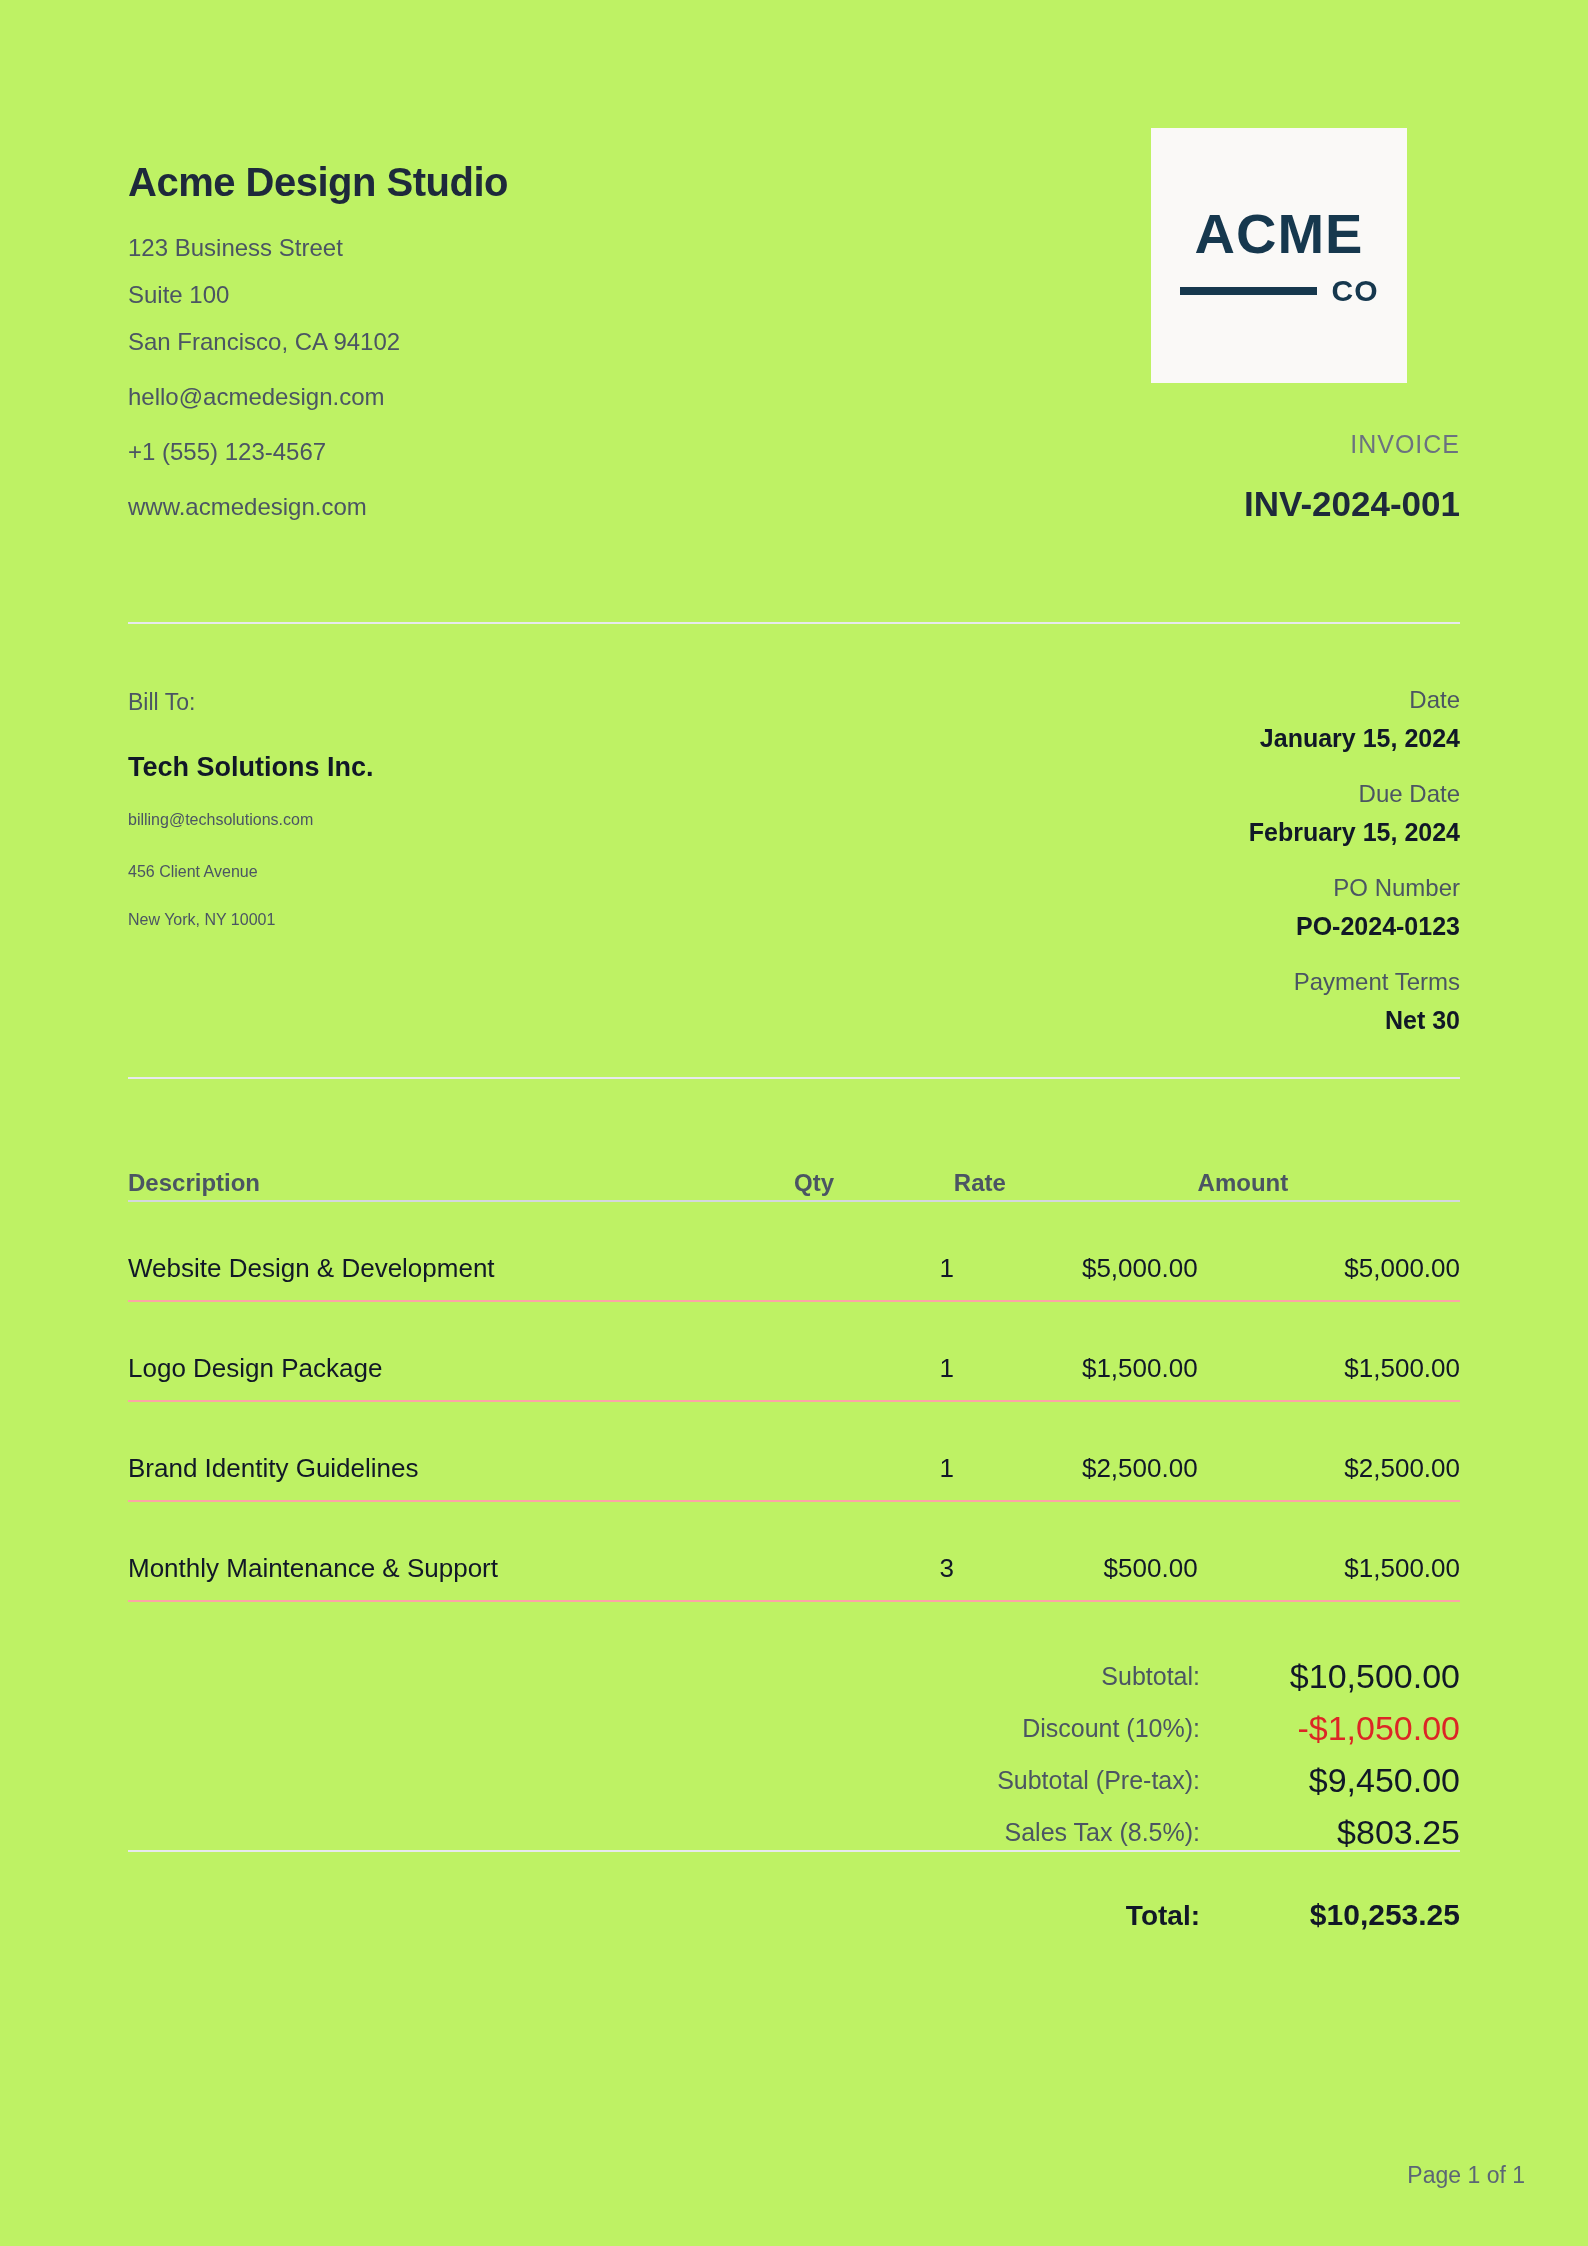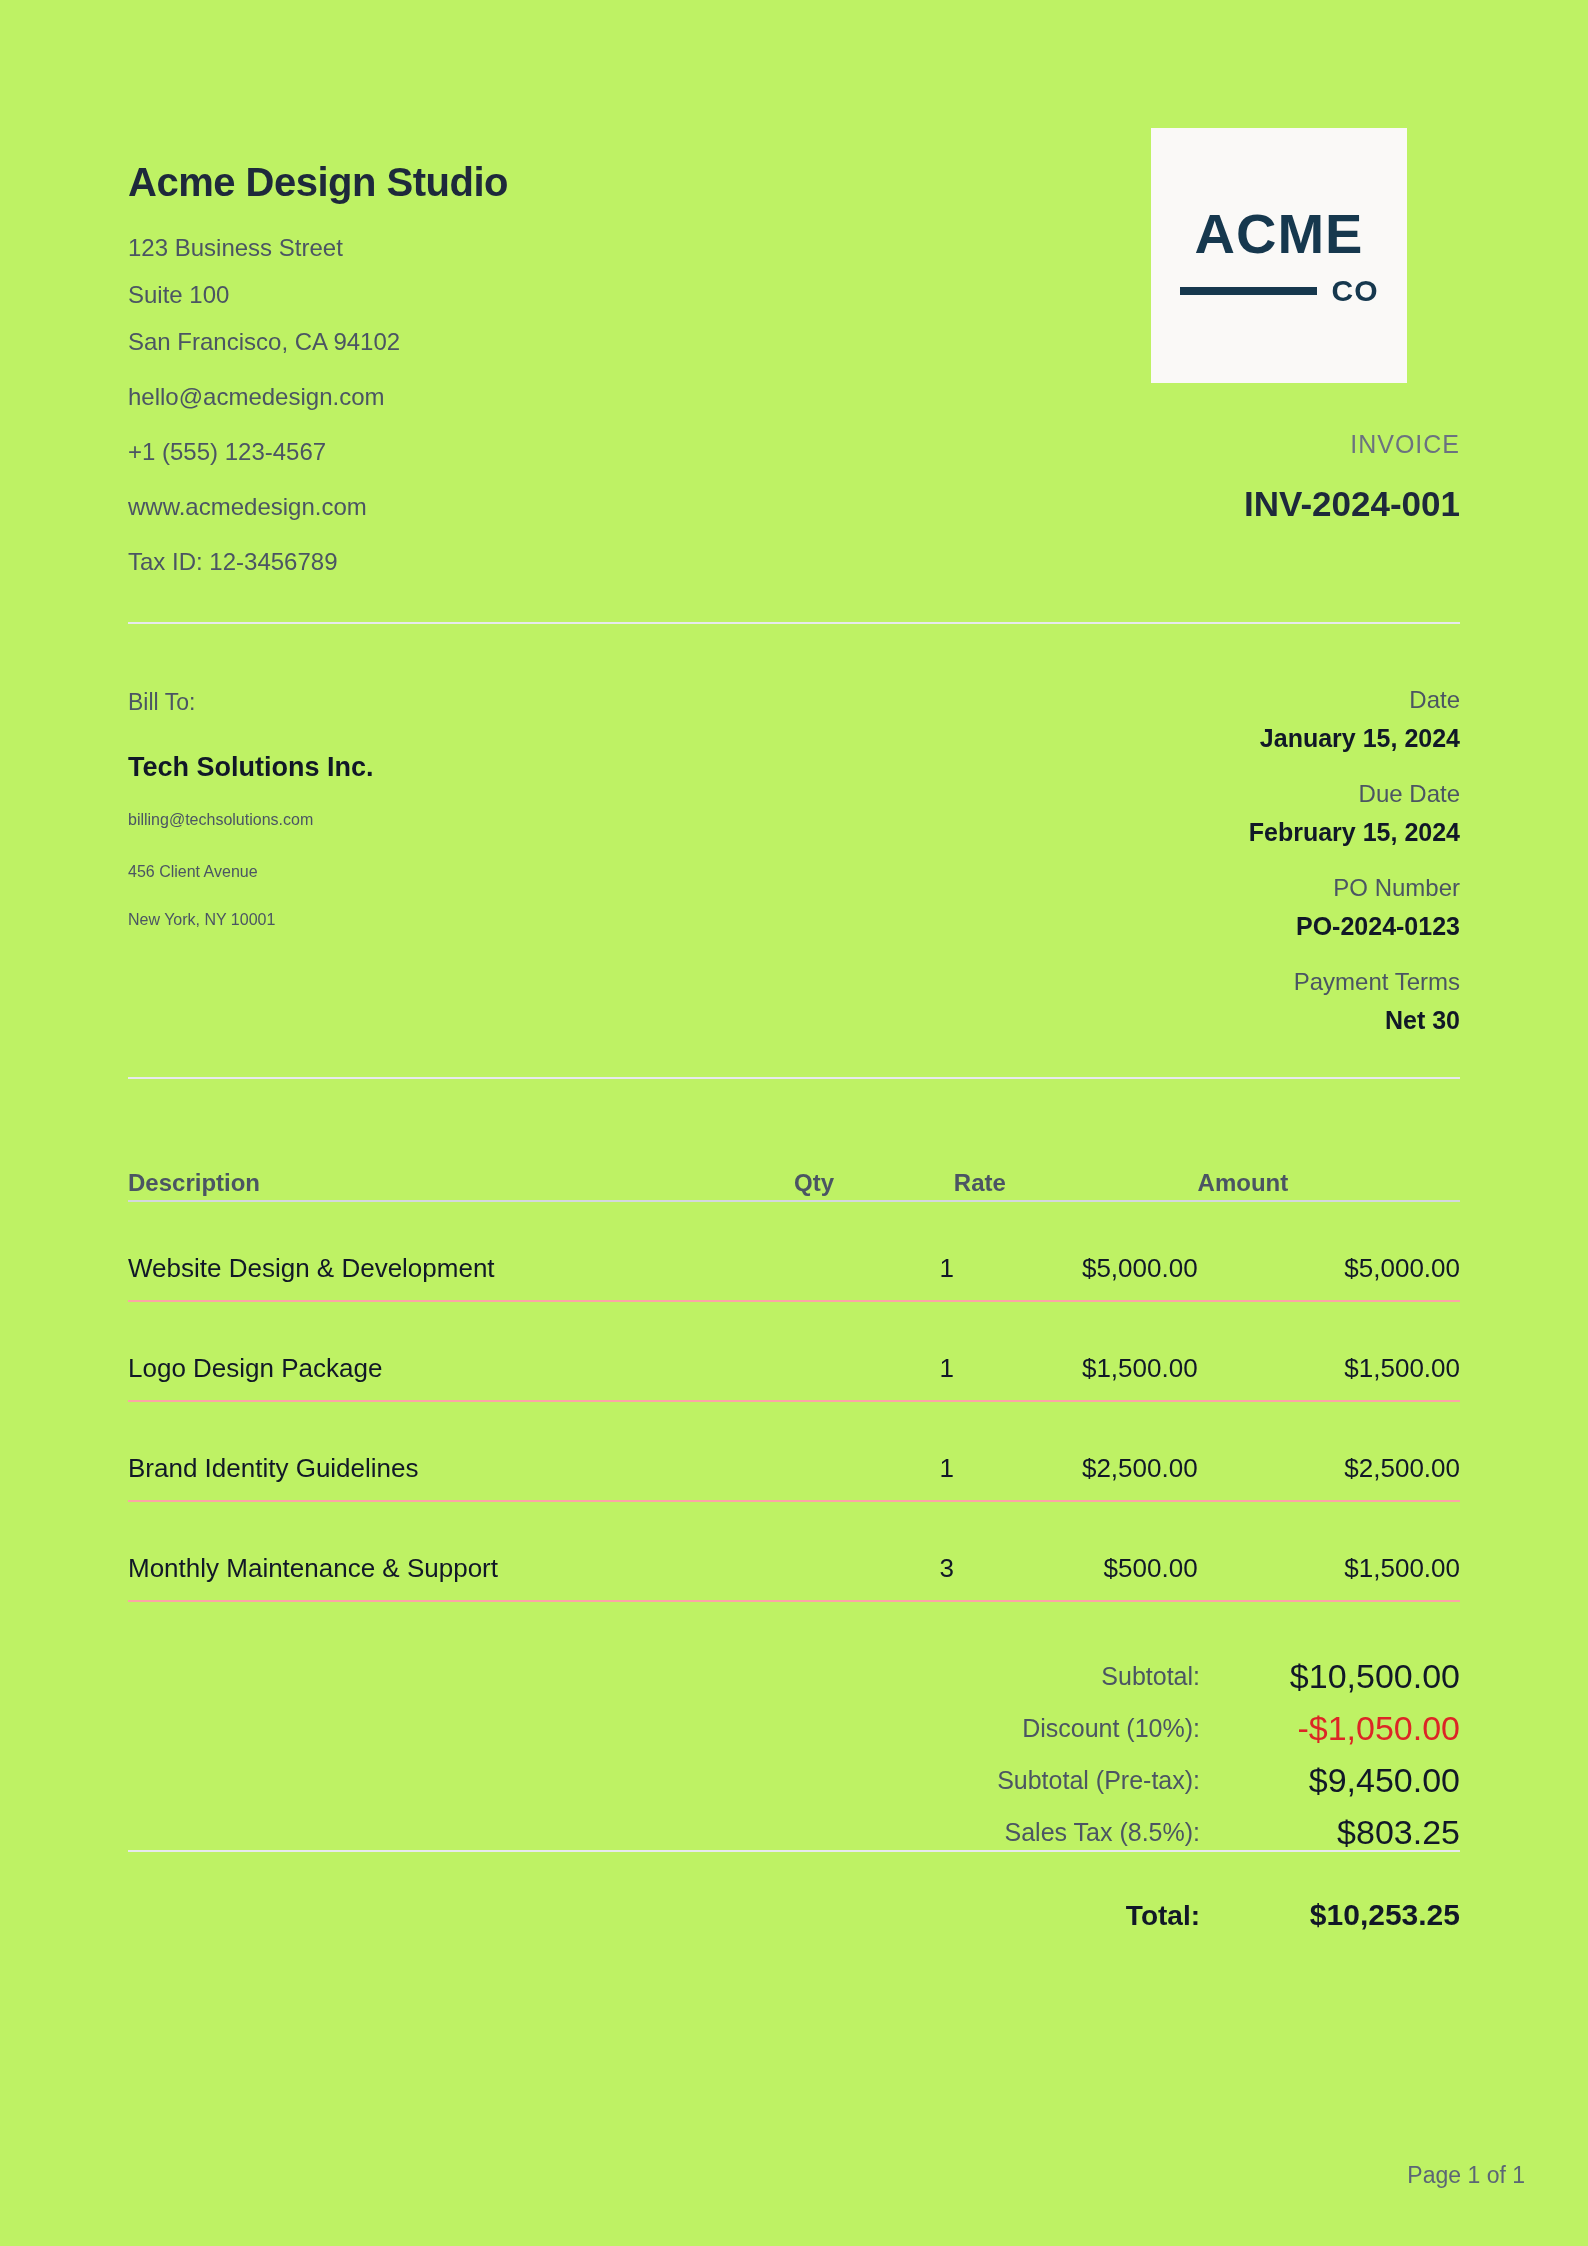--- a/index.html
+++ b/index.html
@@ -104,21 +104,20 @@
     <div class="company-name">Acme Design Studio</div>
     <div class="company-contact">
       <div class="company-address">
         <div>123 Business Street</div>
         <div>Suite 100</div>
         <div>San Francisco, CA 94102</div>
       </div>
       <div class="contact-line">hello@acmedesign.com</div>
       <div class="contact-line">+1 (555) 123-4567</div>
       <div class="contact-line">www.acmedesign.com</div>
-      <div class="contact-line">Tax ID: 12-3456789</div>
     </div>
   </div>
 
   <div class="logo-box">
     <div class="logo-text">ACME</div>
     <div class="logo-row">
       <div class="logo-line"></div>
       <div class="logo-sub">CO</div>
     </div>
   </div>

